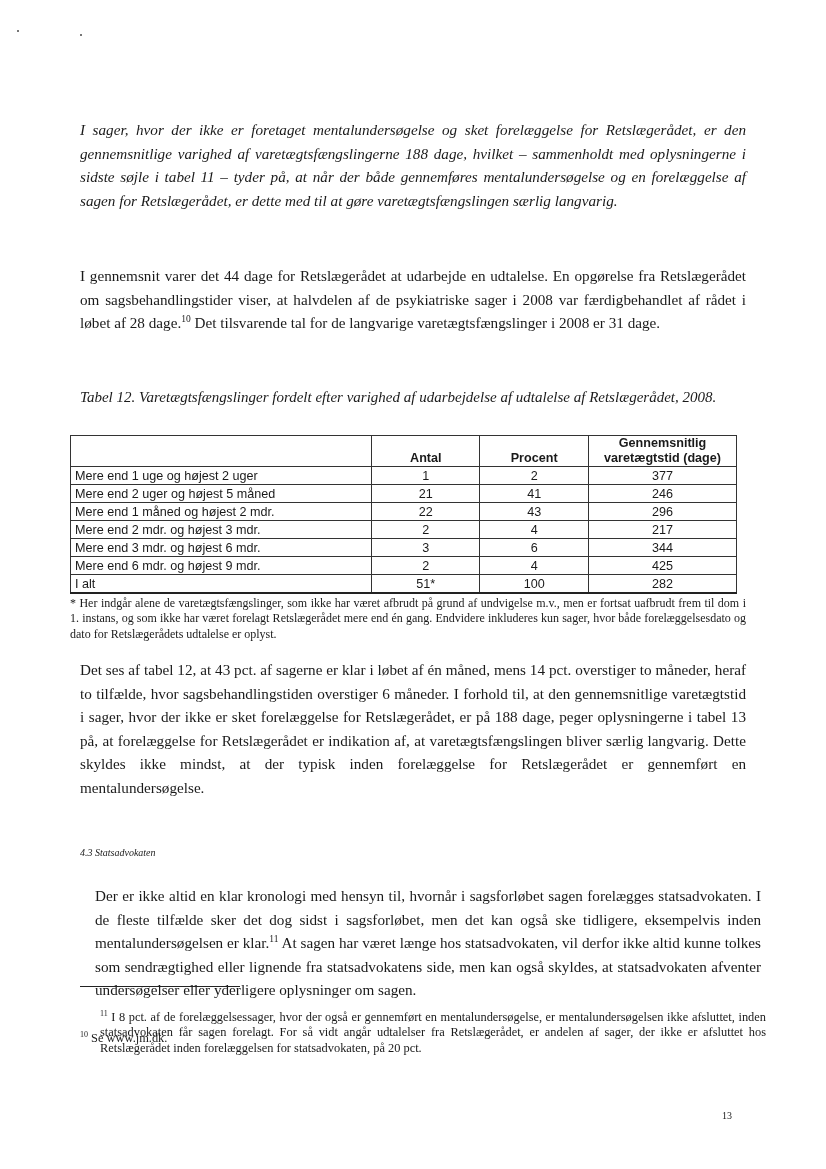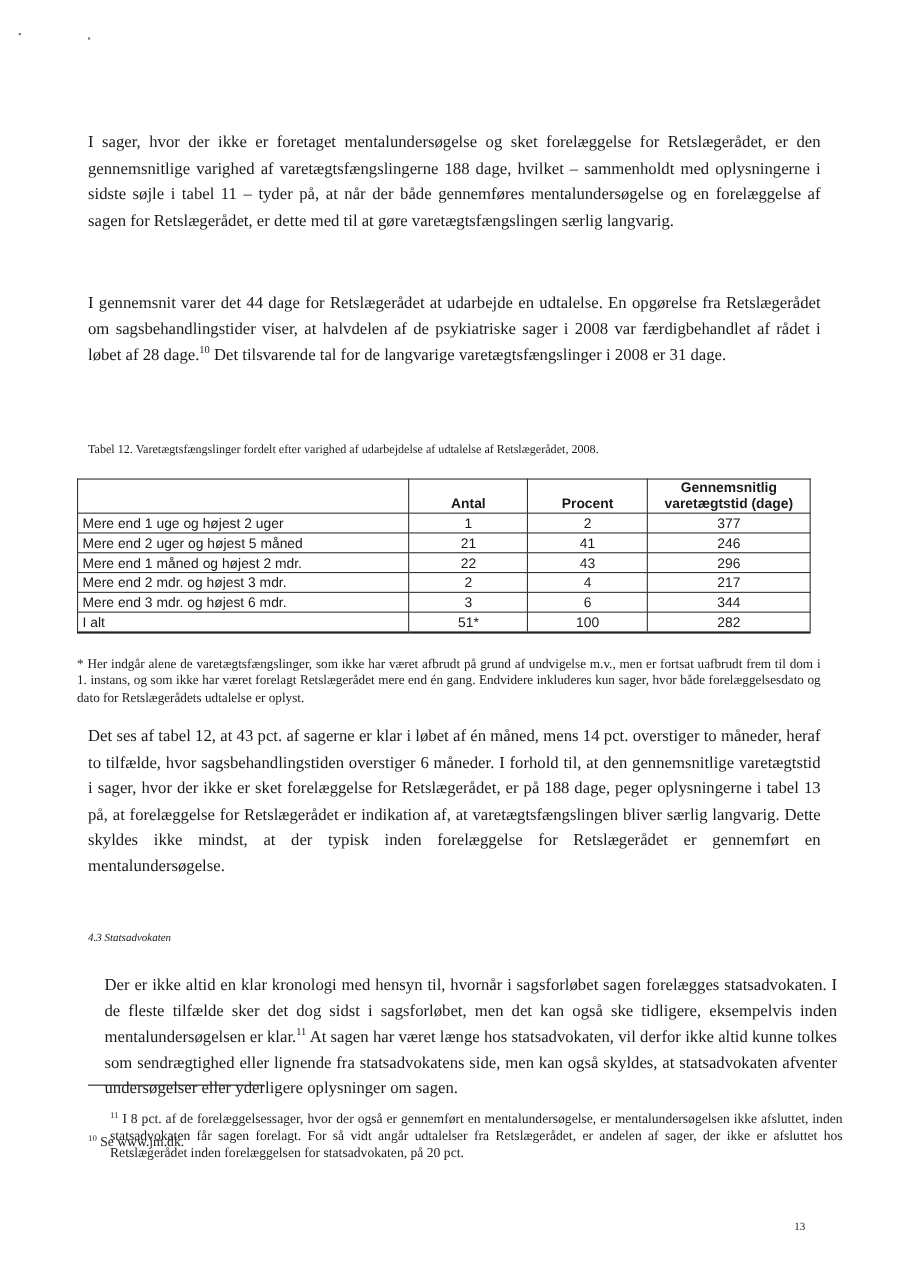--- a/index.html
+++ b/index.html
@@ -1,23 +1,23 @@
 <!DOCTYPE html>
 <html><head>
 <meta charset="utf-8">
 <style>
   html, body { margin: 0; padding: 0; background: #ffffff; }
   body { width: 826px; height: 1169px; position: relative; overflow: hidden; color: #1a1a1a; }
   .speck { position: absolute; width: 2px; height: 2px; background: #777; }
   .page { position: absolute; left: 80px; top: 118px; width: 666px; font-family: "Liberation Serif", "DejaVu Serif", serif; }
   .para { font-size: 15.2px; line-height: 23.6px; text-align: justify; margin: 0; }
   .para sup { font-size: 9.5px; line-height: 0; vertical-align: 6px; }
-  .p1 { position: absolute; top: 0; left: 0; width: 666px; }
+  .p1 { position: absolute; top: 0; left: 0; width: 666px; font-style: italic; }
   .p2 { position: absolute; top: 146px; left: 0; width: 666px; }
-  .caption { position: absolute; top: 280px; left: 0; width: 666px; font-size: 11px; line-height: 23px; text-align: justify; margin: 0; }
+  .caption { position: absolute; top: 268px; left: 0; width: 666px; font-style: italic; font-size: 15px; line-height: 23px; text-align: justify; margin: 0; }
   table.tbl { position: absolute; top: 317px; left: -10px; width: 667px; border-collapse: collapse; font-family: "Liberation Sans", "DejaVu Sans", sans-serif; font-size: 12.6px; }
   table.tbl td, table.tbl th { border: 1px solid #333; padding: 0 4px; height: 17px; line-height: 16px; }
   table.tbl th { font-weight: bold; text-align: center; vertical-align: bottom; height: 30px; line-height: 15px; }
   table.tbl td.num { text-align: center; }
   table.tbl tr.total td { font-weight: normal; border-bottom: 2px solid #222; }
   table.tbl col.c0 { width: 302px; } table.tbl col.c1 { width: 108px; } table.tbl col.c2 { width: 109px; } table.tbl col.c3 { width: 148px; }
   .note { position: absolute; top: 478px; left: -10px; width: 676px; font-size: 12px; line-height: 15.4px; text-align: justify; margin: 0; }
   .p3 { position: absolute; top: 540px; left: 0; width: 666px; }
   .heading { position: absolute; top: 724px; left: 0; font-style: italic; font-size: 10px; line-height: 22px; margin: 0; }
   .p4 { position: absolute; top: 733px; left: 15px; width: 666px; margin-top: 33px; }
@@ -81,20 +81,26 @@
         <td class="num">2</td>
         <td class="num">4</td>
         <td class="num">217</td>
       </tr>
       <tr>
         <td>Mere end 3 mdr. og højest 6 mdr.</td>
         <td class="num">3</td>
         <td class="num">6</td>
         <td class="num">344</td>
       </tr>
+      <tr>
+        <td>Mere end 6 mdr. og højest 9 mdr.</td>
+        <td class="num">2</td>
+        <td class="num">4</td>
+        <td class="num">425</td>
+      </tr>
       <tr class="total">
         <td>I alt</td>
         <td class="num">51*</td>
         <td class="num">100</td>
         <td class="num">282</td>
       </tr>
     </tbody>
   </table>
 
   <p class="note">* Her indgår alene de varetægtsfængslinger, som ikke har været afbrudt på grund af undvigelse m.v., men er fortsat uafbrudt frem til dom i 1. instans, og som ikke har været forelagt Retslægerådet mere end én gang. Endvidere inkluderes kun sager, hvor både forelæggelsesdato og dato for Retslægerådets udtalelse er oplyst.</p>

